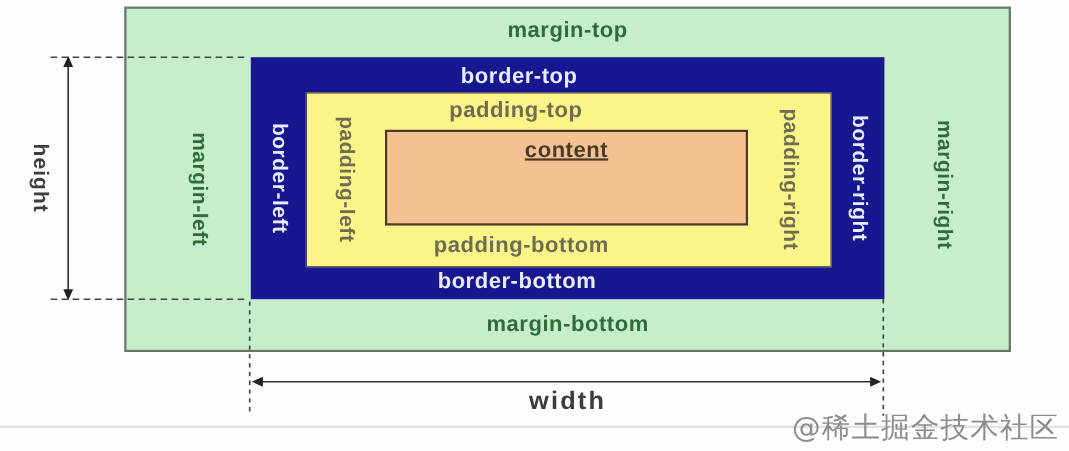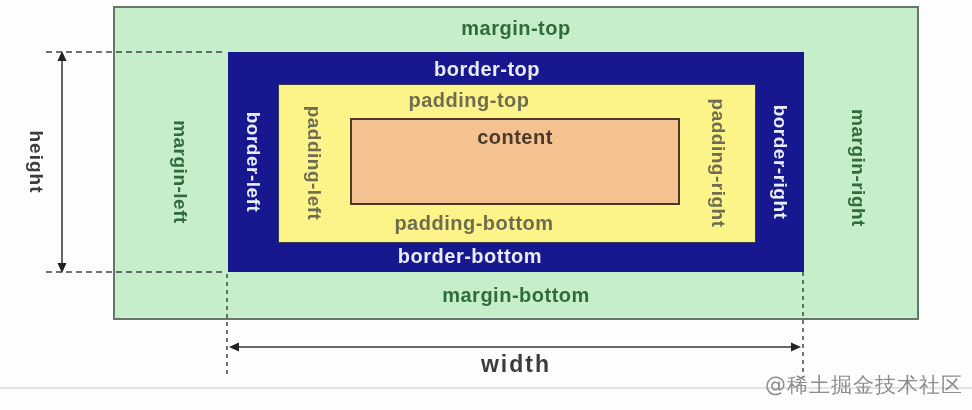--- a/index.html
+++ b/index.html
@@ -25,23 +25,23 @@
     letter-spacing: 0.5px;
     line-height: 24px;
     white-space: nowrap;
   }
   .margin-text  { color: #2f6c3a; }
   .border-text  { color: #e8ecff; }
   .padding-text { color: #6e6d52; }
   .content-text { color: #4b3a29; }
 
   #lbl-margin-top     { left: 113px; width: 806px; top: 16px; }
-  #lbl-border-top     { left: 243px; width: 488px; top: 57px; }
+  #lbl-border-top     { left: 228px; width: 488px; top: 57px; }
   #lbl-padding-top    { left: 278px; width: 382px; top: 88px; }
-  #lbl-content        { left: 350px; width: 330px; top: 125px; }
+  #lbl-content        { left: 350px; width: 330px; top: 125px; text-decoration: underline; }
   #lbl-padding-bottom { left: 278px; width: 392px; top: 211px; }
   #lbl-border-bottom  { left: 228px; width: 484px; top: 244px; }
   #lbl-margin-bottom  { left: 113px; width: 806px; top: 283px; }
 
   .vlabel {
     position: absolute;
     transform: translate(-50%, -50%) rotate(90deg);
     transform-origin: center;
     white-space: nowrap;
     font-weight: bold;
@@ -65,21 +65,21 @@
     position: absolute; left: 516px; top: 364px;
     transform: translate(-50%, -50%);
     white-space: nowrap;
     font-size: 23px; font-weight: 600; letter-spacing: 2px; color: #3c3c3c;
   }
 
   #dimension-overlay { position: absolute; left: 0; top: 0; width: 972px; height: 410px; pointer-events: none; }
 
   #watermark {
     position: absolute; right: 9px; top: 371px;
-    font-size: 21px; color: #8d8d8d; letter-spacing: 1px;
+    font-size: 26px; color: #8d8d8d; letter-spacing: 1px;
     font-family: "DejaVu Sans", "Liberation Sans", sans-serif;
     white-space: nowrap;
   }
 </style>
 </head>
 <body>
 
 <div id="canvas">
 
   <div id="margin-box" class="box"></div>

